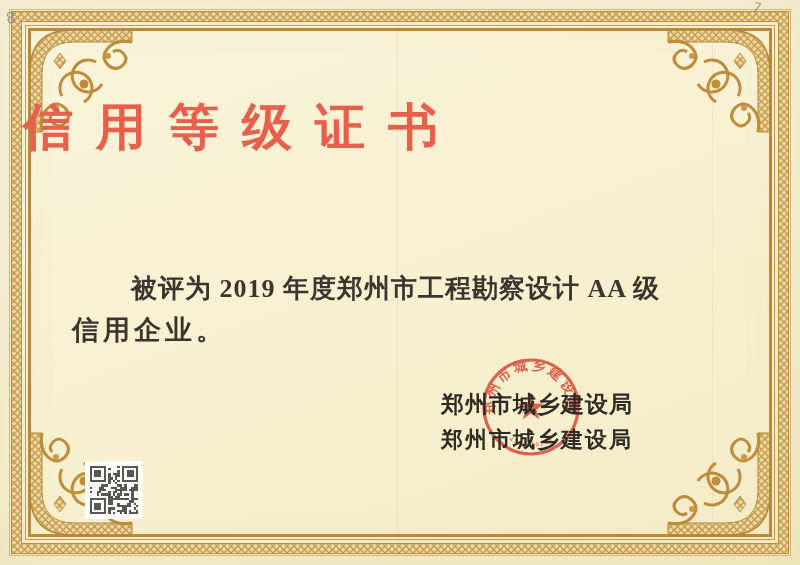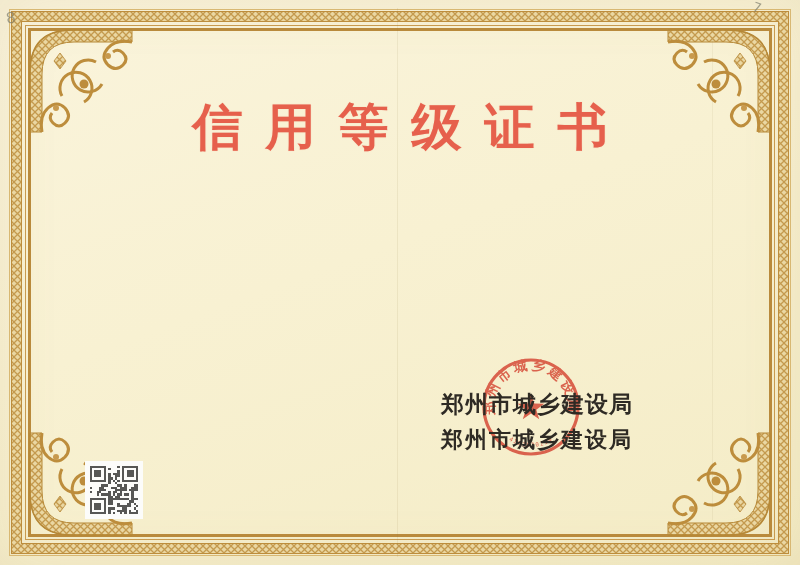--- a/index.html
+++ b/index.html
@@ -7,21 +7,21 @@
     position:relative;width:800px;height:565px;overflow:hidden;
     background:linear-gradient(160deg,#faf4dc 0%,#f8f1d2 45%,#f4ecc6 100%);
     box-shadow:inset 0 0 60px rgba(170,140,80,.13);
     font-family:"Liberation Serif","DejaVu Serif",serif;
   }
   .frame{position:absolute;left:0;top:0;width:800px;height:565px;pointer-events:none;}
   .crease-v{position:absolute;top:8px;bottom:8px;width:1px;background:rgba(140,115,60,.10);}
   .crease-a{left:397px;}
   .crease-b{left:712px;top:40px;bottom:45px;background:rgba(140,115,60,.08);}
   .title{
-    position:absolute;left:0;right:0;top:94px;margin:0;text-align:center;
+    position:absolute;left:0;right:0;top:94px;margin:0;text-align:left;
     font-size:50px;font-weight:bold;color:#e6604c;
     letter-spacing:23px;text-indent:23px;
     text-shadow:0 0 1px rgba(230,96,76,.35);
   }
   .company{
     position:absolute;left:70px;top:220px;font-size:32px;font-weight:600;
     color:#3a352e;letter-spacing:2px;white-space:nowrap;
   }
   .body1{
     position:absolute;left:131px;top:271px;font-size:26px;font-weight:600;
@@ -88,21 +88,23 @@
 
   <div class="crease-v crease-a"></div>
   <div class="crease-v crease-b"></div>
 
   <div class="mark mark-tl">8</div>
   <div class="mark mark-tr">7</div>
 
   <h1 class="title">信用等级证书</h1>
 
 
-
+  <div class="body1">被评为 2019 年度郑州市工程勘察设计 AA 级</div>
+
+  <div class="body2">信用企业。</div>
 
   <svg class="seal" viewBox="0 0 106 106" xmlns="http://www.w3.org/2000/svg">
     <circle cx="53" cy="53" r="47" fill="none" stroke="#dd4f44" stroke-width="3.2"></circle>
     <path id="sealArc" d="M22.7,74 A37,37 0 1 1 83.3,74" fill="none"></path>
     <path id="sealArcBottom" d="M22.4,78.7 A40,40 0 0 0 83.6,78.7" fill="none"></path>
     <text font-size="13.5" font-weight="bold" fill="#dd4f44" letter-spacing="3" font-family="Liberation Serif, DejaVu Serif, serif">
       <textPath href="#sealArc" startOffset="50%" text-anchor="middle">郑州市城乡建设局</textPath>
     </text>
     <path fill="#dd4f44" d="M53,40 L56.3,49.5 L66.3,49.7 L58.3,55.7 L61.2,65.3 L53,59.6 L44.8,65.3 L47.7,55.7 L39.7,49.7 L49.7,49.5 Z"></path>
     <text font-size="5.8" fill="#dd4f44" letter-spacing="1.2" font-family="DejaVu Sans Mono, monospace">

